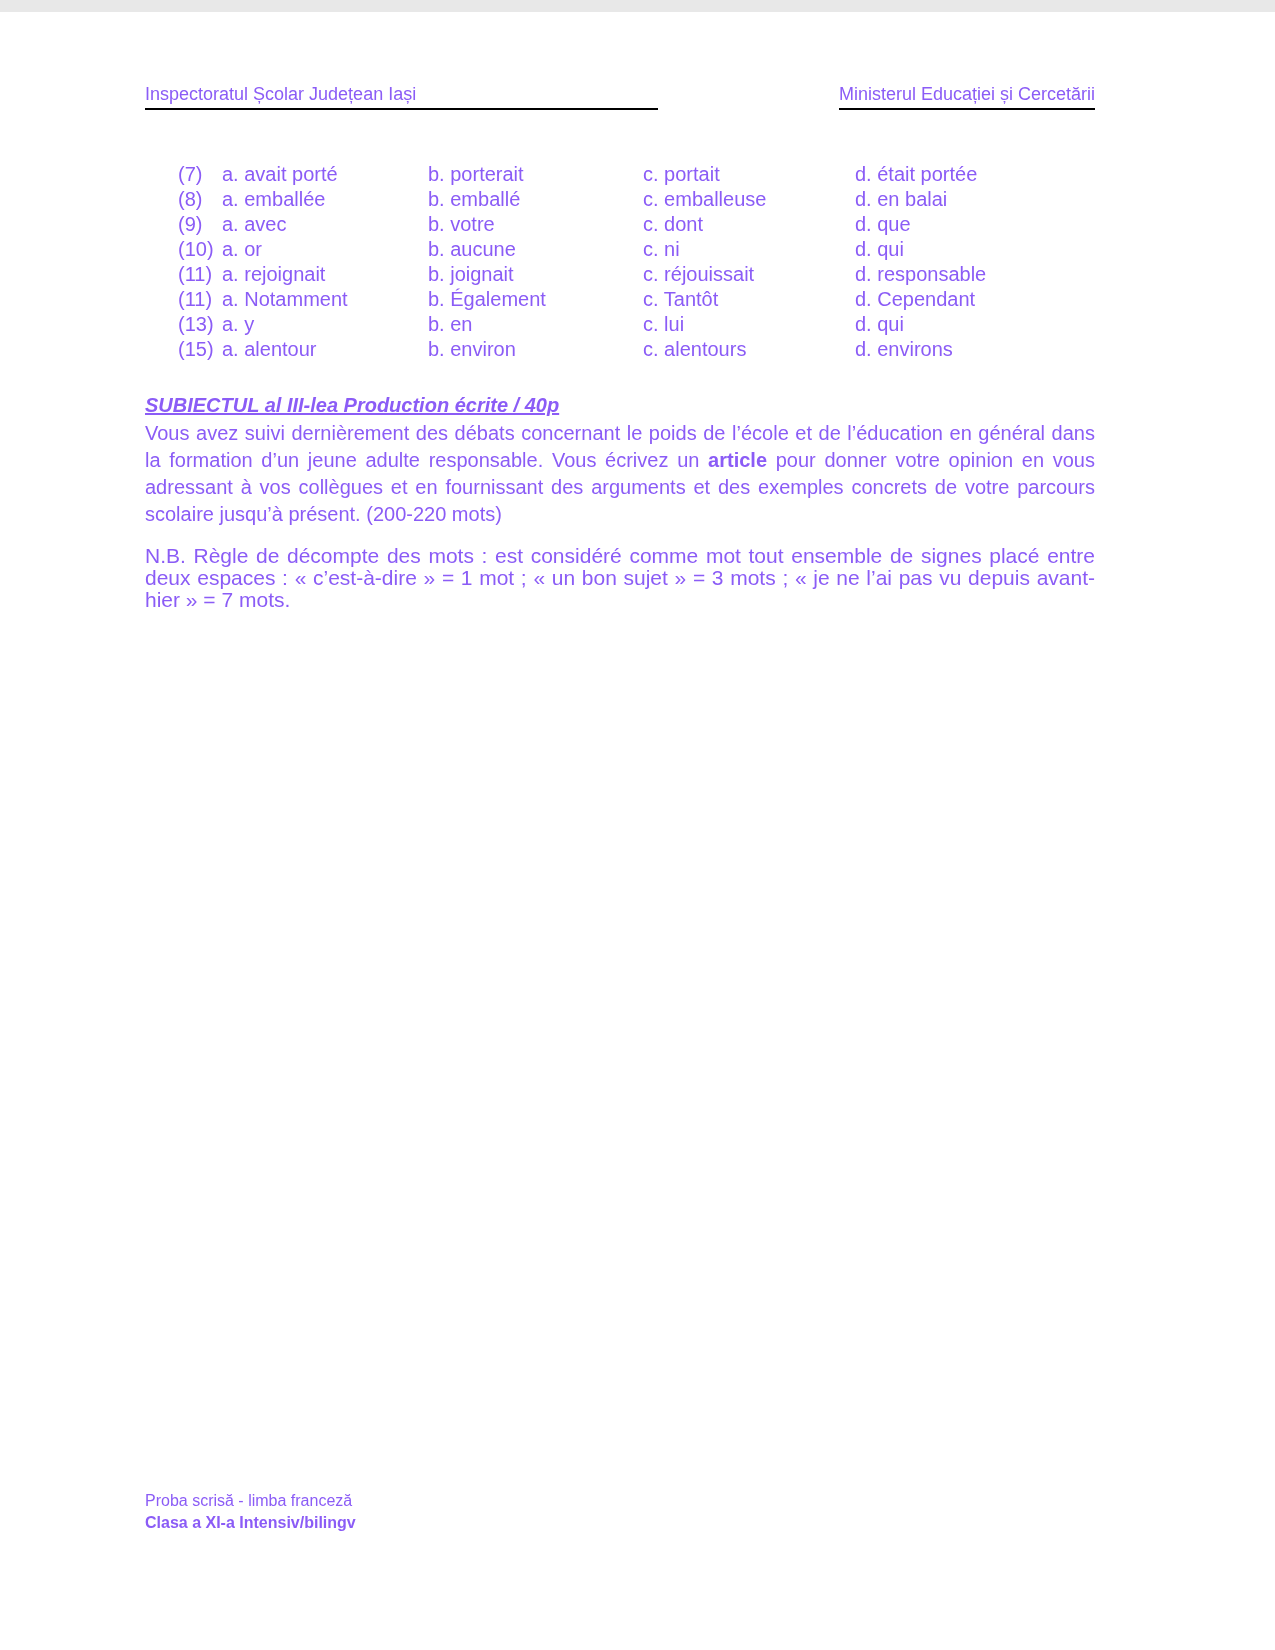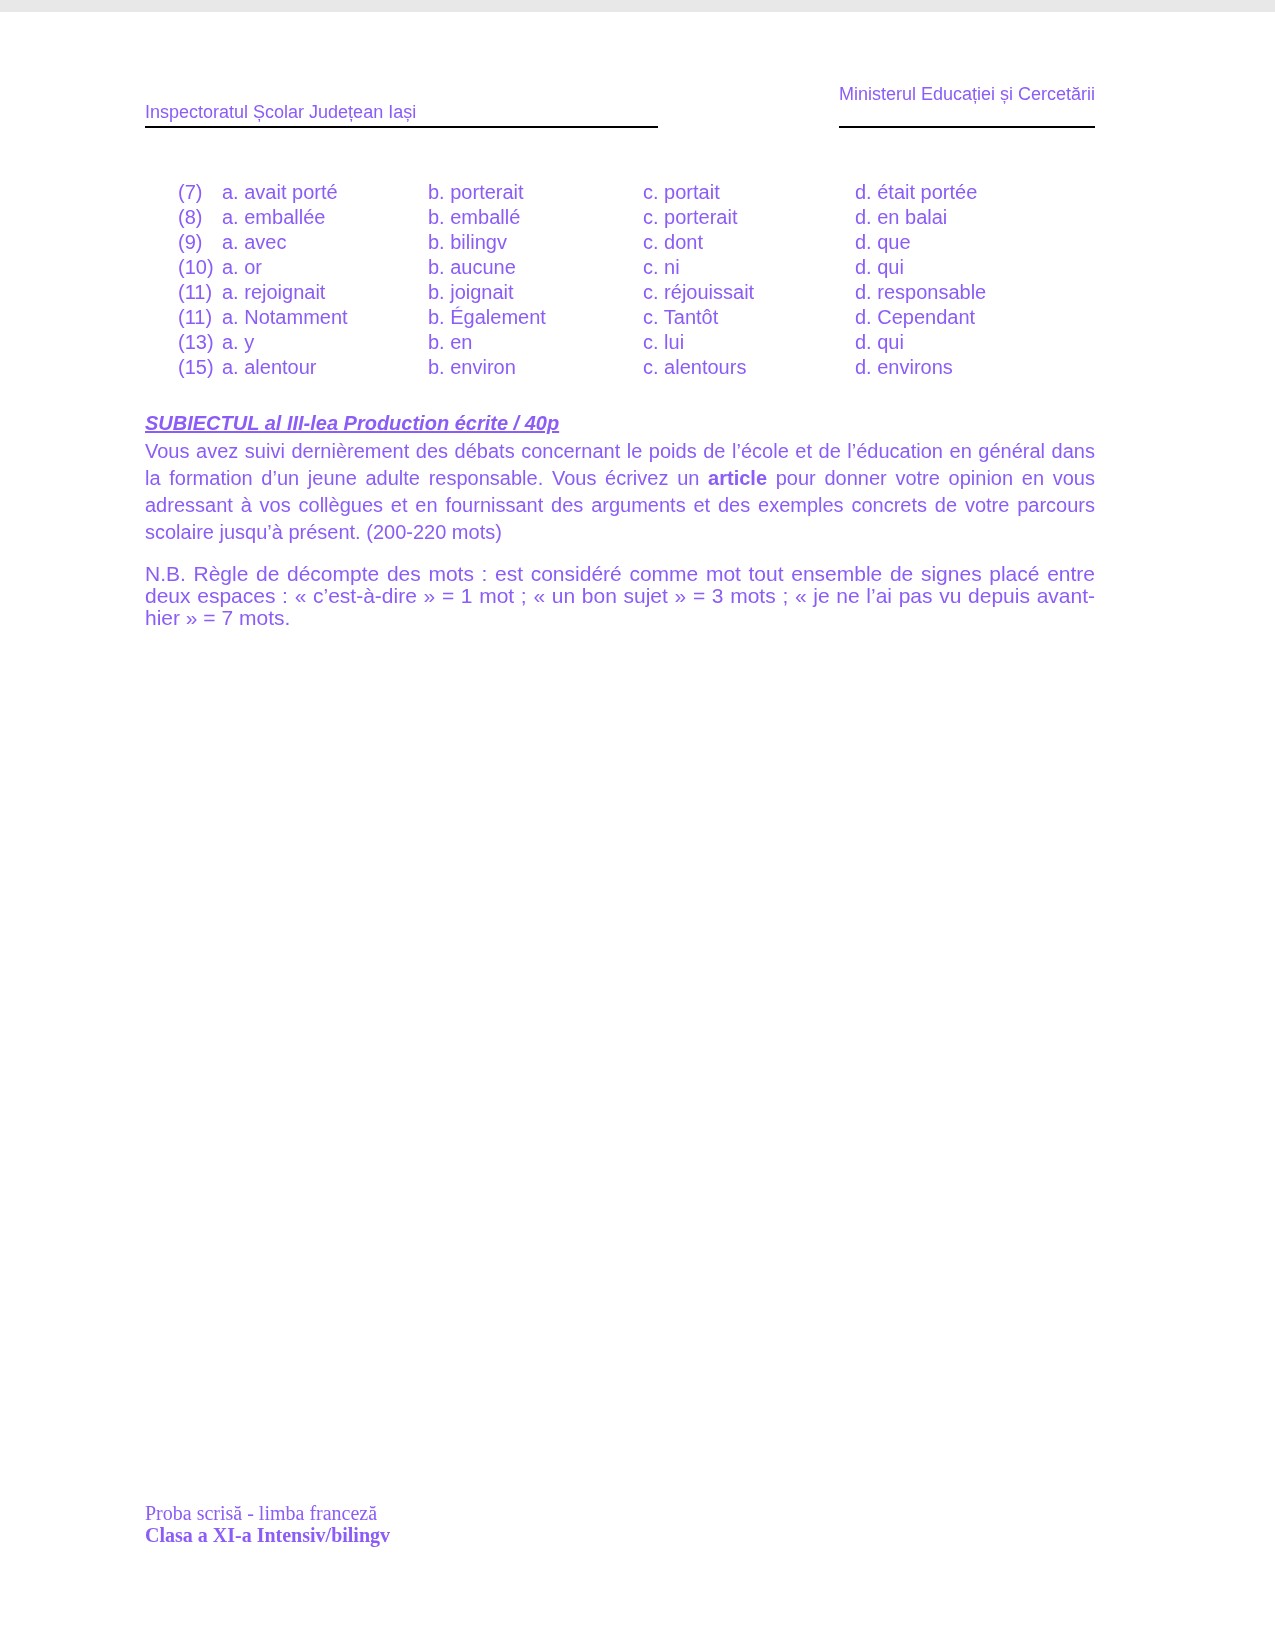--- a/index.html
+++ b/index.html
@@ -23,21 +23,21 @@
     font-size: 18px;
     line-height: 1.2;
   }
   .header-left {
     flex: 0 0 54%;
     border-bottom: 2px solid #000;
     padding-bottom: 2px;
   }
   .header-right {
     border-bottom: 2px solid #000;
-    padding-bottom: 20px;
+    padding-bottom: 2px;
     text-align: right;
   }
   .mcq {
     margin-top: 52px;
     margin-left: 33px;
     font-size: 20px;
   }
   .mcq-row {
     display: grid;
     grid-template-columns: 44px 206px 215px 212px 1fr;
@@ -60,24 +60,23 @@
   .nb-note {
     margin-top: 17px;
     font-size: 21px;
     font-weight: normal;
     line-height: 22px;
     text-align: justify;
   }
   footer.doc-footer {
     position: absolute;
     left: 145px;
-    bottom: 116px;
-    font-size: 20px;
+    bottom: 128px;
+    font-size: 16px;
     line-height: 22px;
-    font-family: Liberation Serif, serif;
   }
   .footer-bold { font-weight: bold; text-align: right; }
 </style>
 </head>
 <body>
 
 <div class="page">
   <div class="content">
 
     <header class="doc-header">
@@ -90,27 +89,27 @@
         <span>(7)</span>
         <span>a. avait porté</span>
         <span>b. porterait</span>
         <span>c. portait</span>
         <span>d. était portée</span>
       </div>
       <div class="mcq-row">
         <span>(8)</span>
         <span>a. emballée</span>
         <span>b. emballé</span>
-        <span>c. porterait</span>
+        <span>c. emballeuse</span>
         <span>d. en balai</span>
       </div>
       <div class="mcq-row">
         <span>(9)</span>
         <span>a. avec</span>
-        <span>b. bilingv</span>
+        <span>b. votre</span>
         <span>c. dont</span>
         <span>d. que</span>
       </div>
       <div class="mcq-row">
         <span>(10)</span>
         <span>a. or</span>
         <span>b. aucune</span>
         <span>c. ni</span>
         <span>d. qui</span>
       </div>

